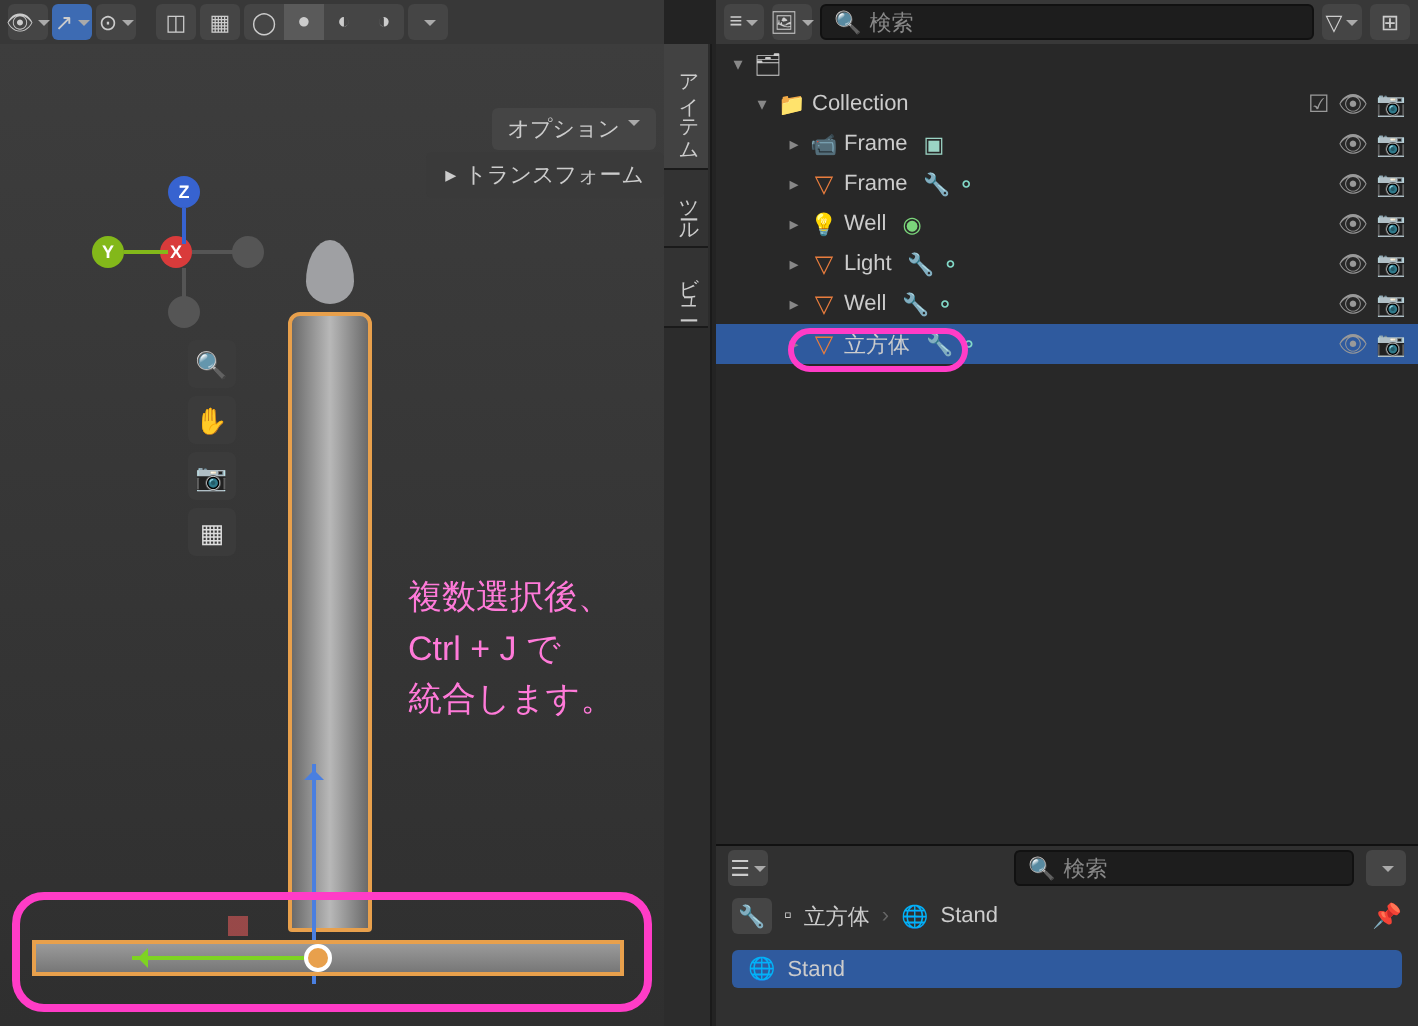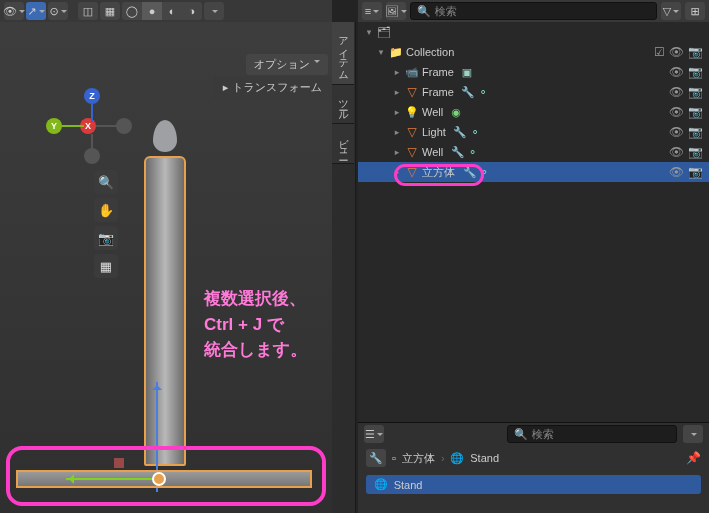--- a/index.html
+++ b/index.html
@@ -29,21 +29,21 @@
 .bulb { color: #7bd67b; font-size: 11px; }
 .cam { color: #9bd4c5; font-size: 11px; }
 .right-ic { position: absolute; right: 6px; display: flex; gap: 4px; color: #999; font-size: 12px; }
 .gizmo { position: absolute; left: 52px; top: 70px; width: 80px; height: 80px; }
 .gizmo .c { position: absolute; width: 16px; height: 16px; border-radius: 50%; font-size: 9px; color: #fff; display: flex; align-items: center; justify-content: center; font-weight: bold; }
 .tools { position: absolute; left: 94px; top: 148px; display: flex; flex-direction: column; gap: 4px; }
 .tool { width: 24px; height: 24px; background: rgba(60,60,60,.85); border-radius: 4px; display: flex; align-items: center; justify-content: center; color: #ddd; font-size: 13px; }
 .candle { position: absolute; left: 140px; top: 92px; width: 50px; height: 360px; }
 .flame { width: 24px; height: 32px; background: #9fa0a3; border-radius: 50% 50% 50% 50% / 65% 65% 35% 35%; margin: 0 auto; position: relative; top: 6px; }
 .body { width: 42px; height: 310px; background: linear-gradient(90deg, #6a6a6a, #b8b8b8 50%, #6a6a6a); margin: 10px auto 0; border: 2px solid #e8a04c; border-radius: 6px 6px 2px 2px; }
-.annot { position: absolute; left: 204px; top: 264px; color: #ff7ad9; font-size: 17px; font-weight: 700; line-height: 1.5; }
+.annot { position: absolute; left: 204px; top: 264px; color: #ff7ad9; font-size: 17px; font-weight: 400; line-height: 1.5; }
 .base-ring { position: absolute; left: 6px; top: 446px; width: 320px; height: 60px; border: 4px solid #ff3cc7; border-radius: 16px; }
 .base-bar { position: absolute; left: 16px; top: 470px; width: 296px; height: 18px; background: linear-gradient(#9a9a9a, #777); border: 2px solid #e8a04c; }
 .row-ring { position: absolute; border: 3px solid #ff3cc7; border-radius: 12px; height: 22px; pointer-events: none; }
 .props { position: absolute; left: 358px; top: 422px; width: 351px; height: 91px; background: #303030; border-top: 1px solid #111; }
 .props .bar { height: 22px; display: flex; align-items: center; padding: 0 6px; gap: 6px; }
 .search { background: #1d1d1d; border: 1px solid #111; border-radius: 3px; height: 18px; flex: 1; color: #888; font-size: 11px; padding: 0 6px; display: flex; align-items: center; gap: 4px; }
 .crumb { display: flex; align-items: center; gap: 6px; font-size: 11px; padding: 4px 8px; }
 .crumb .sep { color: #666; }
 .field { margin: 4px 8px; background: #2f5a9e; border-radius: 3px; padding: 3px 8px; font-size: 11px; display: flex; align-items: center; gap: 6px; }
 .axis-z { position: absolute; left: 156px; top: 360px; width: 2px; height: 110px; background: #4a7fe0; }

